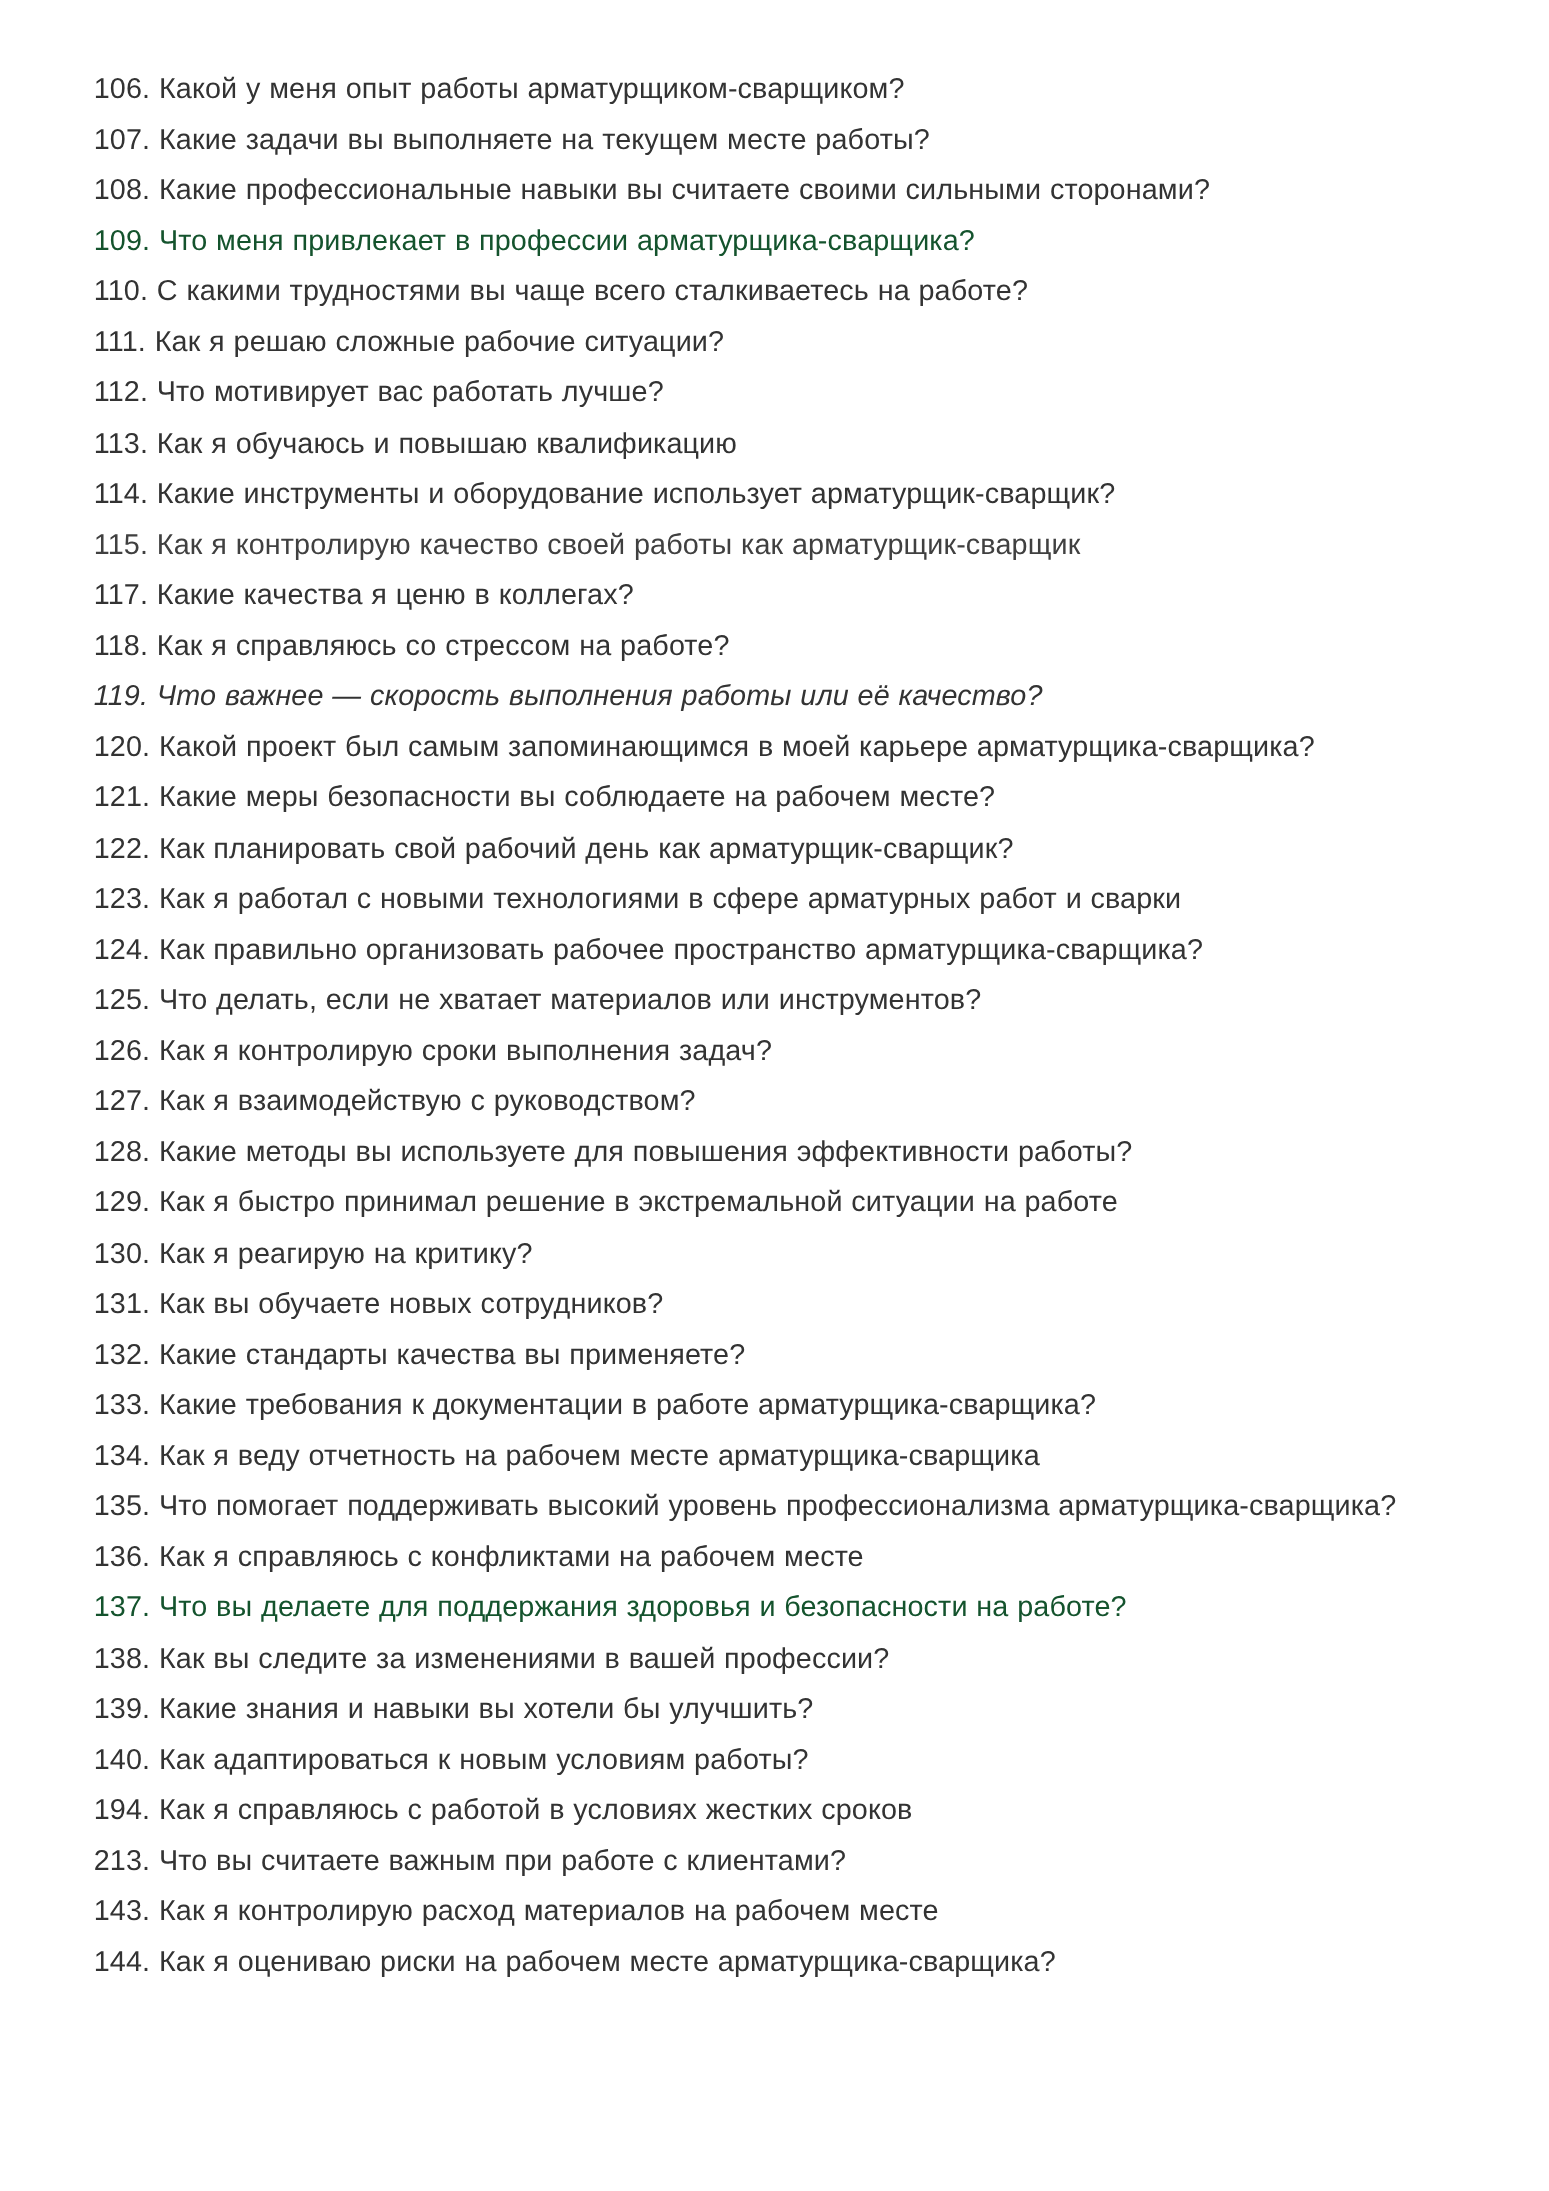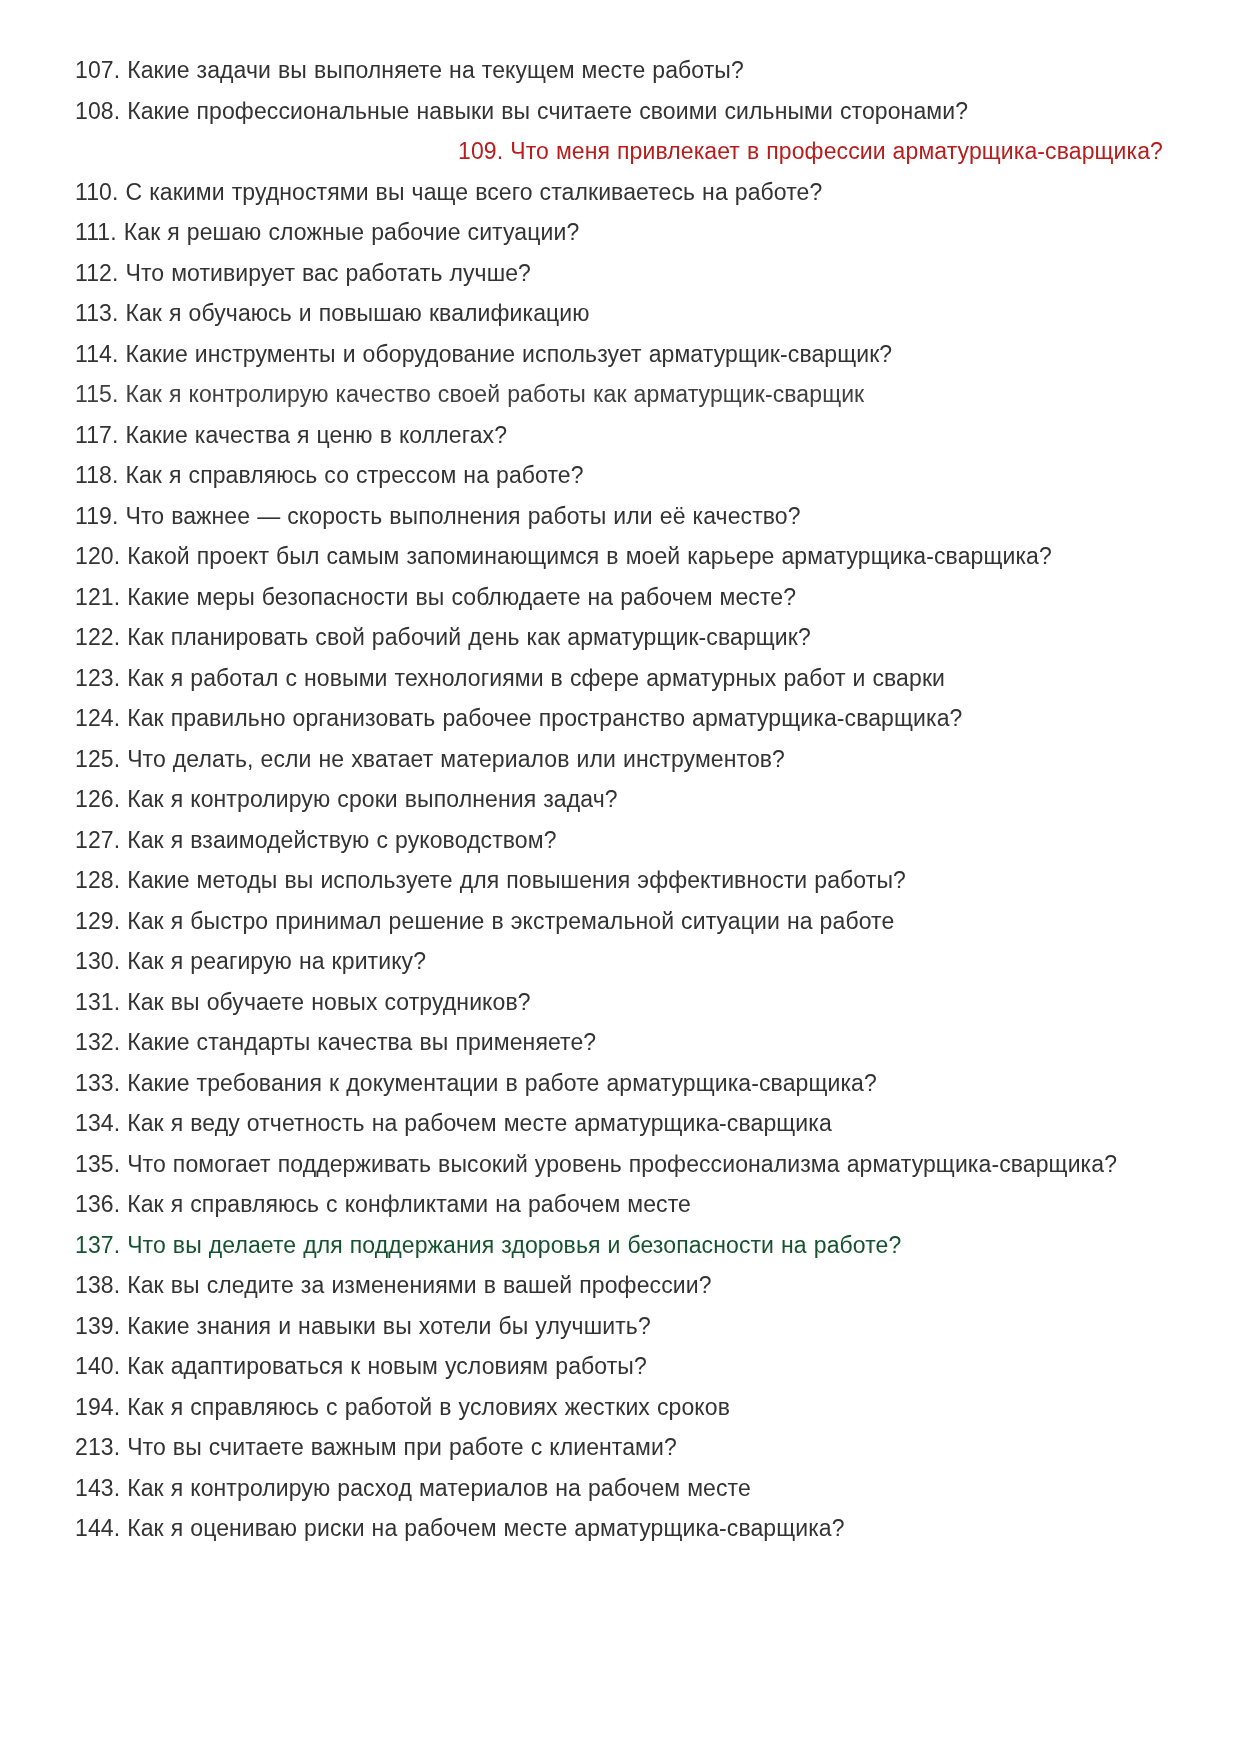--- a/index.html
+++ b/index.html
@@ -32,32 +32,33 @@
     color: #333333;
     letter-spacing: 0.1px;
     word-spacing: 0.5px;
   }
 </style>
 </head>
 <body style="background: rgb(255, 255, 255);">
 
 <main class="page">
   <div class="question-list">
+      <p class="question-item" style="color: rgb(51, 51, 51);">106. Какой у меня опыт работы арматурщиком-сварщиком?</p>
       <p class="question-item" style="color: rgb(51, 51, 51);">107. Какие задачи вы выполняете на текущем месте работы?</p>
       <p class="question-item" style="color: rgb(51, 51, 51);">108. Какие профессиональные навыки вы считаете своими сильными сторонами?</p>
-      <p class="question-item" style="color: #b91c1c; text-align: right;">109. Что меня привлекает в профессии арматурщика-сварщика?</p>
+      <p class="question-item" style="color: #14532d;">109. Что меня привлекает в профессии арматурщика-сварщика?</p>
       <p class="question-item" style="color: rgb(51, 51, 51);">110. С какими трудностями вы чаще всего сталкиваетесь на работе?</p>
       <p class="question-item" style="color: rgb(51, 51, 51);">111. Как я решаю сложные рабочие ситуации?</p>
       <p class="question-item" style="color: rgb(51, 51, 51);">112. Что мотивирует вас работать лучше?</p>
       <p class="question-item" style="color: rgb(51, 51, 51);">113. Как я обучаюсь и повышаю квалификацию</p>
       <p class="question-item" style="color: rgb(51, 51, 51);">114. Какие инструменты и оборудование использует арматурщик-сварщик?</p>
       <p class="question-item" style="color: #404040;">115. Как я контролирую качество своей работы как арматурщик-сварщик</p>
       <p class="question-item" style="color: rgb(51, 51, 51);">117. Какие качества я ценю в коллегах?</p>
       <p class="question-item" style="color: rgb(51, 51, 51);">118. Как я справляюсь со стрессом на работе?</p>
-      <p class="question-item" style="color: rgb(51, 51, 51);">119. Что важнее — скорость выполнения работы или её качество?</p>
+      <p class="question-item" style="color: rgb(51, 51, 51); font-style: italic;">119. Что важнее — скорость выполнения работы или её качество?</p>
       <p class="question-item" style="color: rgb(51, 51, 51);">120. Какой проект был самым запоминающимся в моей карьере арматурщика-сварщика?</p>
       <p class="question-item" style="color: rgb(51, 51, 51);">121. Какие меры безопасности вы соблюдаете на рабочем месте?</p>
       <p class="question-item" style="color: rgb(51, 51, 51);">122. Как планировать свой рабочий день как арматурщик-сварщик?</p>
       <p class="question-item" style="color: rgb(51, 51, 51);">123. Как я работал с новыми технологиями в сфере арматурных работ и сварки</p>
       <p class="question-item" style="color: rgb(51, 51, 51);">124. Как правильно организовать рабочее пространство арматурщика-сварщика?</p>
       <p class="question-item" style="color: rgb(51, 51, 51);">125. Что делать, если не хватает материалов или инструментов?</p>
       <p class="question-item" style="color: rgb(51, 51, 51);">126. Как я контролирую сроки выполнения задач?</p>
       <p class="question-item" style="color: rgb(51, 51, 51);">127. Как я взаимодействую с руководством?</p>
       <p class="question-item" style="color: rgb(51, 51, 51);">128. Какие методы вы используете для повышения эффективности работы?</p>
       <p class="question-item" style="color: rgb(51, 51, 51);">129. Как я быстро принимал решение в экстремальной ситуации на работе</p>

